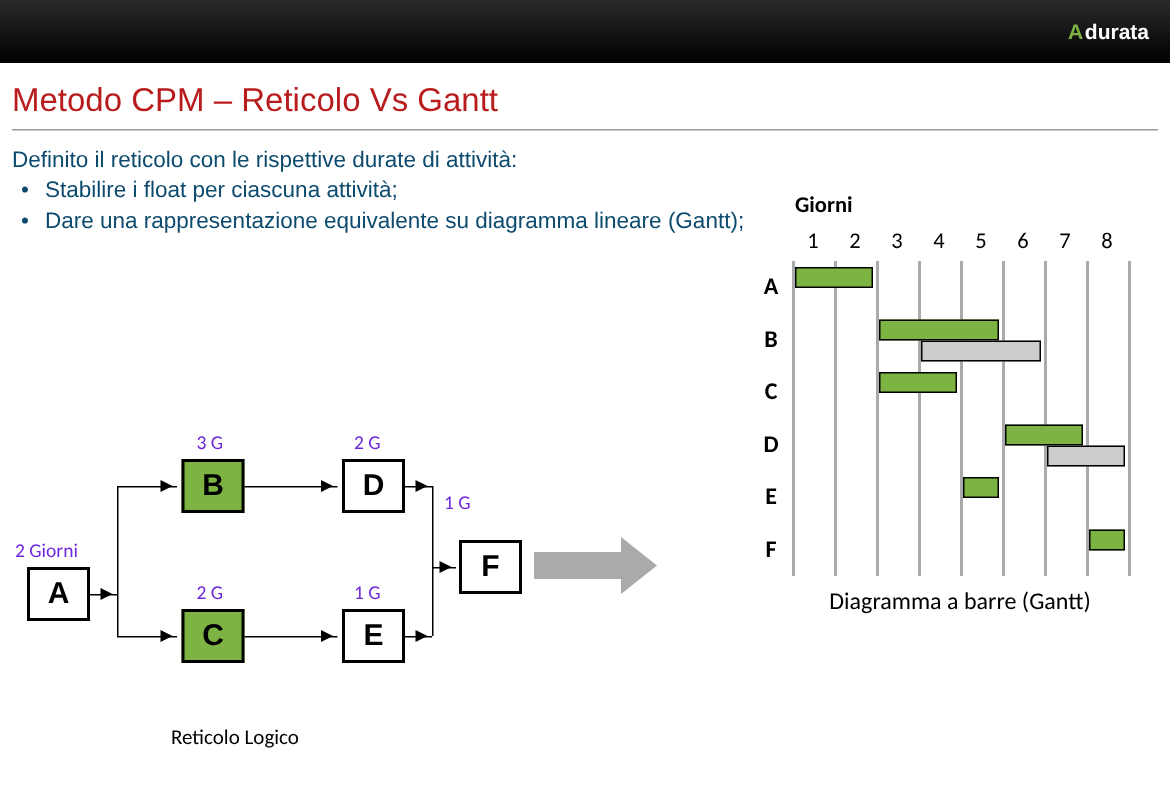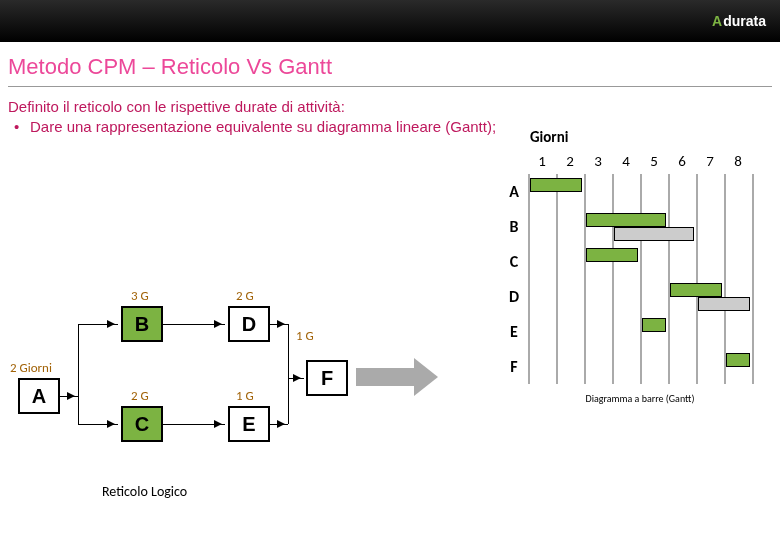--- a/index.html
+++ b/index.html
@@ -1,67 +1,68 @@
 <!DOCTYPE html>
 <html><head>
 <meta charset="utf-8">
 <style>
 * { box-sizing: border-box; margin: 0; padding: 0; }
 body { font-family: Arial, sans-serif; width: 780px; height: 540px; position: relative; overflow: hidden; background: #fff; }
 .header { height: 42px; background: linear-gradient(#2a2a2a, #000); display: flex; align-items: center; justify-content: flex-end; padding: 0 14px; }
 .logo { color: #fff; font-size: 14px; font-weight: bold; display: flex; align-items: center; }
 .logo-a { color: #7cb342; font-weight: bold; margin-right: 1px; }
-.title { color: #ec4899; font-size: 22px; padding: 12px 8px 4px; }
+.title { color: #b91c1c; font-size: 22px; padding: 12px 8px 4px; }
 .underline { border-bottom: 1px solid #999; margin: 2px 8px 10px; }
-.text-block { padding: 0 8px; font-size: 15px; color: #be185d; line-height: 1.35; max-width: 510px; }
+.text-block { padding: 0 8px; font-size: 15px; color: #0c4a6e; line-height: 1.35; max-width: 510px; }
 .text-block ul { list-style: none; }
 .text-block li { position: relative; padding-left: 22px; }
 .text-block li::before { content: "•"; position: absolute; left: 6px; }
 .reticolo { position: absolute; left: 6px; top: 280px; width: 440px; height: 220px; }
 .node { position: absolute; width: 42px; height: 36px; border: 2px solid #000; display: flex; align-items: center; justify-content: center; font-size: 20px; font-weight: bold; background: #7cb342; }
 .node.white { background: #fff; }
-.dur-label { position: absolute; font-size: 13px; font-family: Calibri, sans-serif; color: #a16207; }
-.ret-caption { position: absolute; bottom: 0; left: 96px; font-size: 14px; font-family: Calibri, sans-serif; }
+.dur-label { position: absolute; font-size: 13px; font-family: Calibri, sans-serif; color: #6d28d9; }
+.ret-caption { position: absolute; bottom: 0; left: 108px; font-size: 14px; font-family: Calibri, sans-serif; }
 .arrow { position: absolute; background: #000; }
 .arrow.h { height: 1px; }
 .arrow.h::after { content: ""; position: absolute; right: -1px; top: -4px; border: 4px solid transparent; border-left: 8px solid #000; }
 .big-arrow { position: absolute; left: 350px; top: 78px; width: 85px; height: 38px; }
 .ba-body { position: absolute; left: 0; top: 10px; width: 60px; height: 18px; background: #aaa; }
 .ba-head { position: absolute; left: 58px; top: 0; width: 0; height: 0; border: 19px solid transparent; border-left: 24px solid #aaa; border-right: none; }
 .gantt { position: absolute; left: 500px; top: 128px; width: 270px; }
 .gantt-title { font-size: 15px; font-family: Calibri, sans-serif; font-weight: bold; margin-left: 30px; margin-bottom: 6px; }
 .gantt-grid { position: relative; width: 270px; }
 .g-head { display: flex; margin-left: 28px; }
 .g-head div { width: 28px; text-align: center; font-family: Calibri, sans-serif; font-size: 15px; padding-bottom: 4px; }
 .g-rows { position: relative; }
 .g-row { display: flex; align-items: center; height: 35px; }
 .g-label { width: 28px; text-align: center; font-family: Calibri, sans-serif; font-weight: bold; font-size: 16px; }
 .g-cells { position: relative; width: 224px; height: 35px; }
 .vline { position: absolute; top: 0; bottom: 0; width: 2px; background: #aaa; }
 .g-bar { position: absolute; height: 14px; border: 1px solid #000; }
 .g-bar.c { background: #7cb342; top: 4px; }
 .g-bar.f { background: #ccc; top: 18px; }
-.gantt-caption { margin-top: 8px; font-size: 10px; font-family: Calibri, sans-serif; text-align: center; width: 260px; margin-left: 10px; }
+.gantt-caption { margin-top: 8px; font-size: 16px; font-family: Calibri, sans-serif; text-align: center; width: 260px; margin-left: 10px; }
 </style>
 </head>
 <body>
 
 <div class="header">
   <div class="logo">
     <span class="logo-a">A</span>
       <span>durata</span>
   </div>
 </div>
 
 <div class="title">Metodo CPM – Reticolo Vs Gantt</div>
 <div class="underline"></div>
 
 <div class="text-block">
   <div>Definito il reticolo con le rispettive durate di attività:</div>
   <ul>
+    <li>Stabilire i float per ciascuna attività;</li>
     <li>Dare una rappresentazione equivalente su diagramma lineare (Gantt);</li>
   </ul>
 </div>
 
 <div class="reticolo">
   <div class="dur-label" style="left:4px;top:80px">2 Giorni</div>
   <div class="node white" style="left:12px;top:98px">A</div>
   <div class="dur-label" style="left:125px;top:8px">3 G</div>
   <div class="node" style="left:115px;top:26px">B</div>
   <div class="dur-label" style="left:230px;top:8px">2 G</div>

